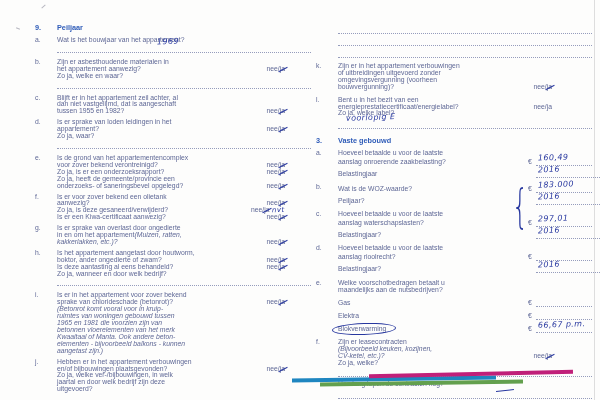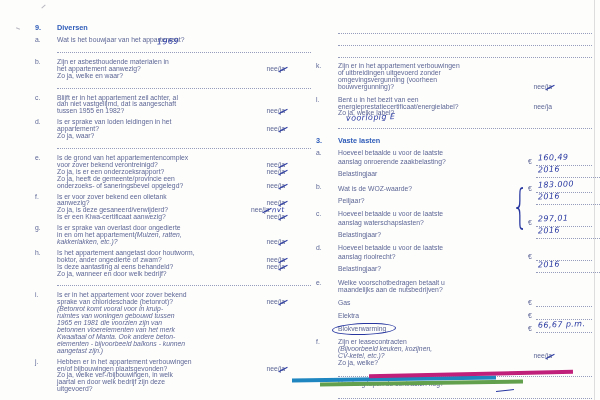--- a/index.html
+++ b/index.html
@@ -64,21 +64,21 @@
 <body>
 
 <div class="penmark" style="left:41px;top:6px;width:5px;transform:rotate(-42deg);"></div>
 <div class="penmark" style="left:16px;top:28px;width:4px;transform:rotate(20deg);"></div>
 <div class="scan-edge"></div>
 
 <div class="col col-left">
 
   <div class="sechead">
     <span class="num">9.</span>
-    <span>Diversen</span>
+    <span>Peiljaar</span>
   </div>
 
   <div class="item">
     <span class="lt">a.</span>
     <div class="qb">
       <div class="ql">
           <span class="qt">Wat is het bouwjaar van het appartement?</span>
         </div>
       <div class="dotline">
         <span class="hw" style="left:100px;">1969</span>
@@ -318,21 +318,21 @@
           <span class="qt">Zo ja, welke label?</span>
         </div>
       <div class="dotline" style="height:9px;">
         <span class="hw" style="left:8px;top:-4px;">voorlopig E</span>
       </div>
     </div>
   </div>
 
   <div class="sechead" style="margin-top:7px;">
     <span class="num">3.</span>
-    <span>Vaste lasten</span>
+    <span>Vaste gebouwd</span>
   </div>
 
   <div class="item">
     <span class="lt">a.</span>
     <div class="qb">
       <div class="ql" style="padding-right:0;">
           <span class="qt">Hoeveel betaalde u voor de laatste</span>
         </div>
       <div class="vrow" style="margin-top:0;">
         <span class="vq" style="width:190px;">aanslag onroerende zaakbelasting?</span>

